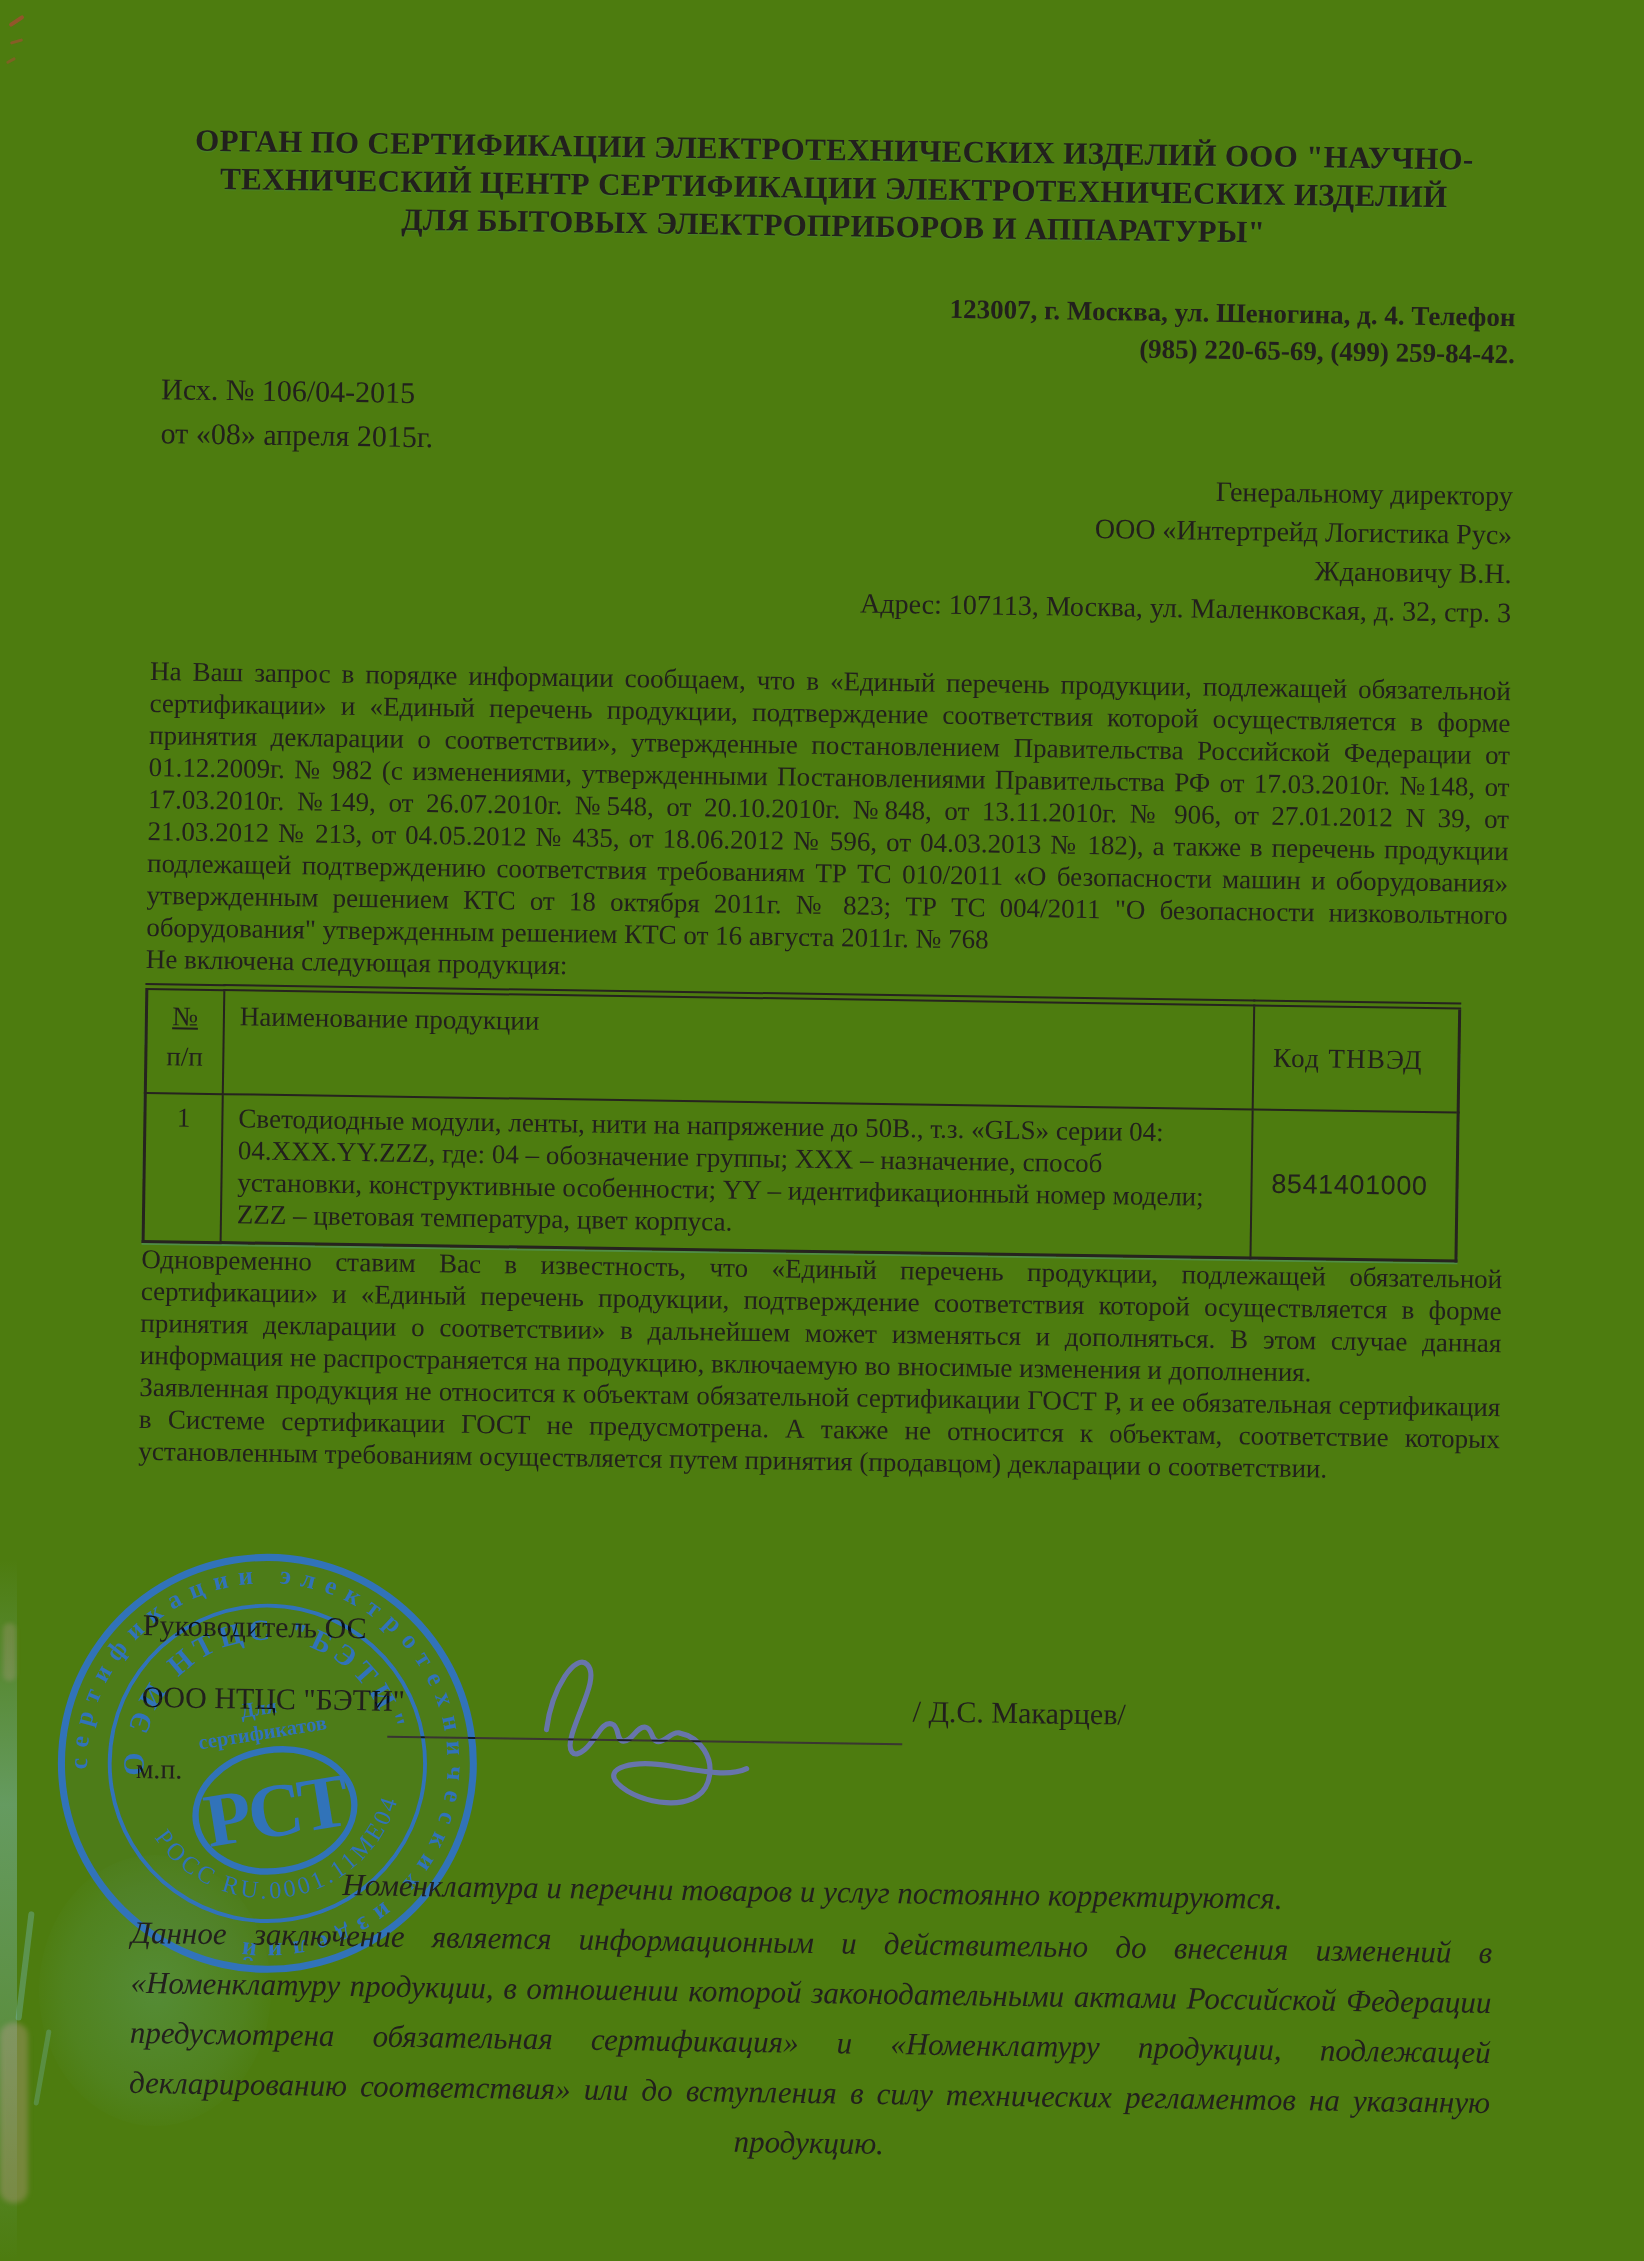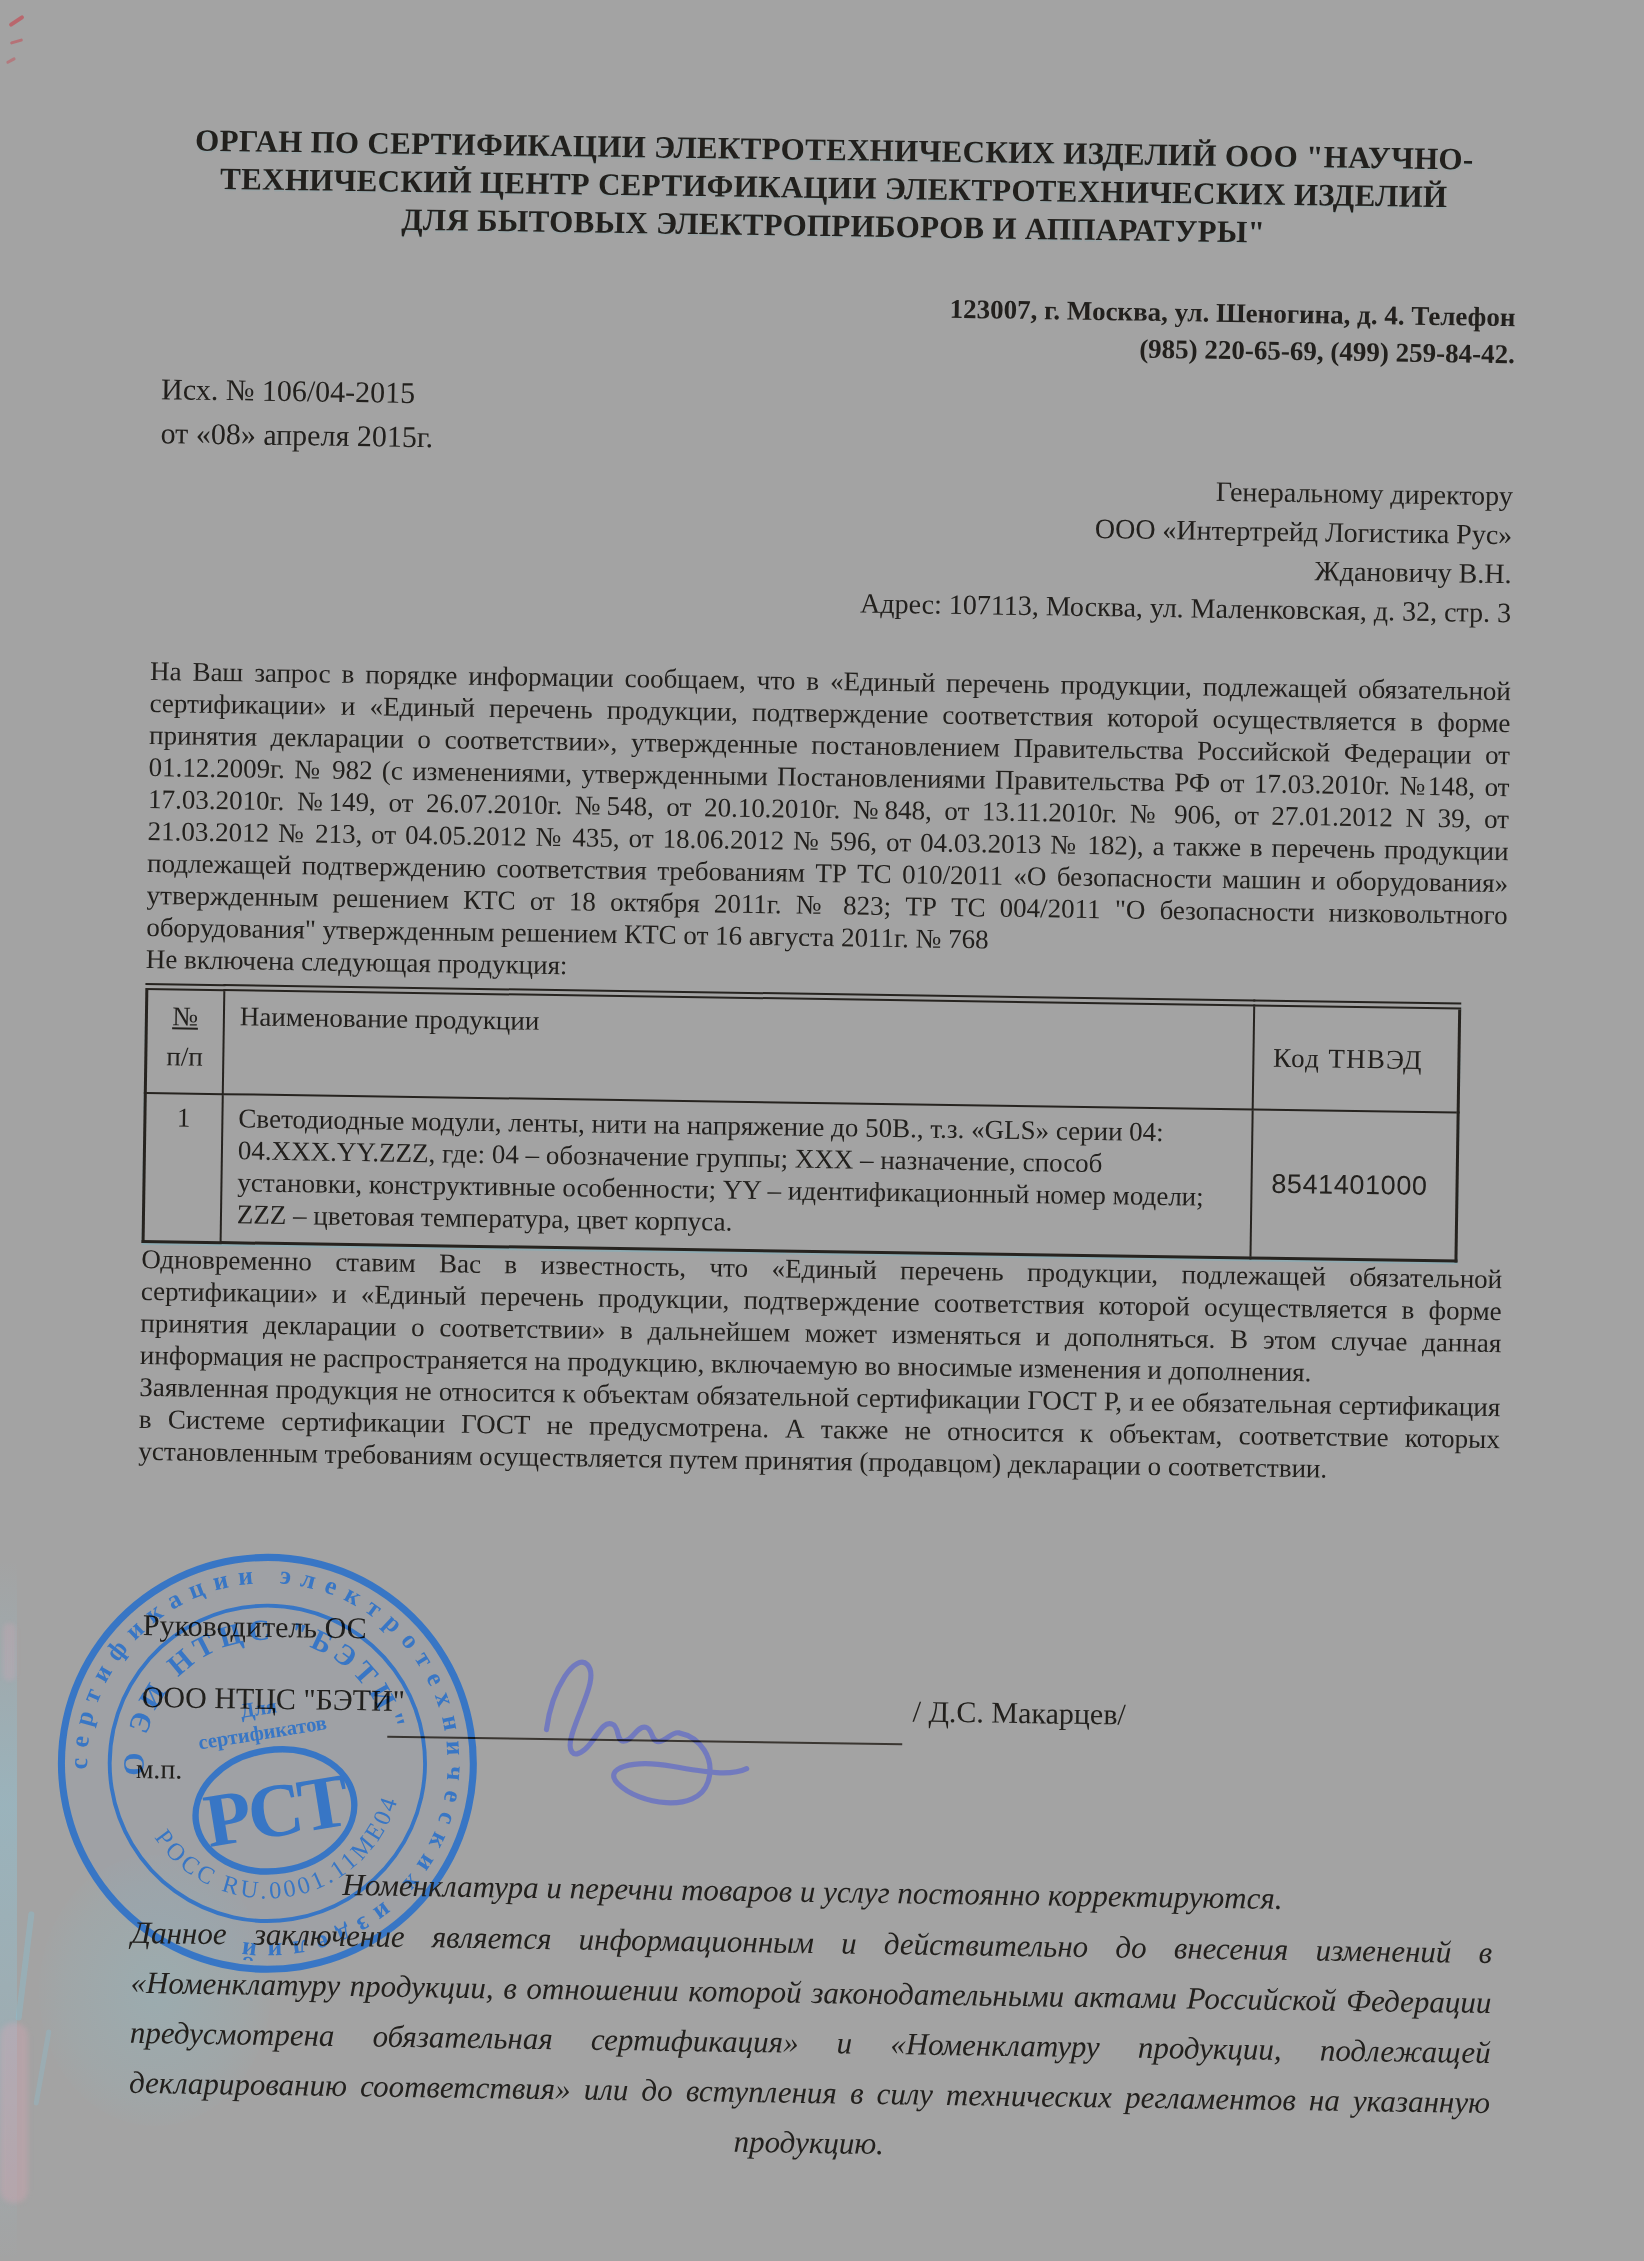--- a/index.html
+++ b/index.html
@@ -1,21 +1,21 @@
 <!DOCTYPE html>
 <html style="font-size:10.3px"><head>
 <meta charset="utf-8">
 <title>Document</title>
 <style>
   html, body { margin: 0; padding: 0; background: #cfcfcf; }
   .page {
     position: relative;
     width: 1644px; height: 2261px;
     margin: 0 auto;
-    background: #a3a3a3;
+    background: #4d7c0f;
     overflow: hidden;
     font-family: "Liberation Serif", "DejaVu Serif", serif;
     color: #22201d;
   }
   .tilt { position: absolute; inset: 0; transform: rotate(0.85deg); transform-origin: 50% 42%; }
 
   
   .org-title {
     position: absolute; top: 131px; left: 146px; width: 1353px;
     text-align: center; font-weight: bold; font-size: 31px; line-height: 38px;

